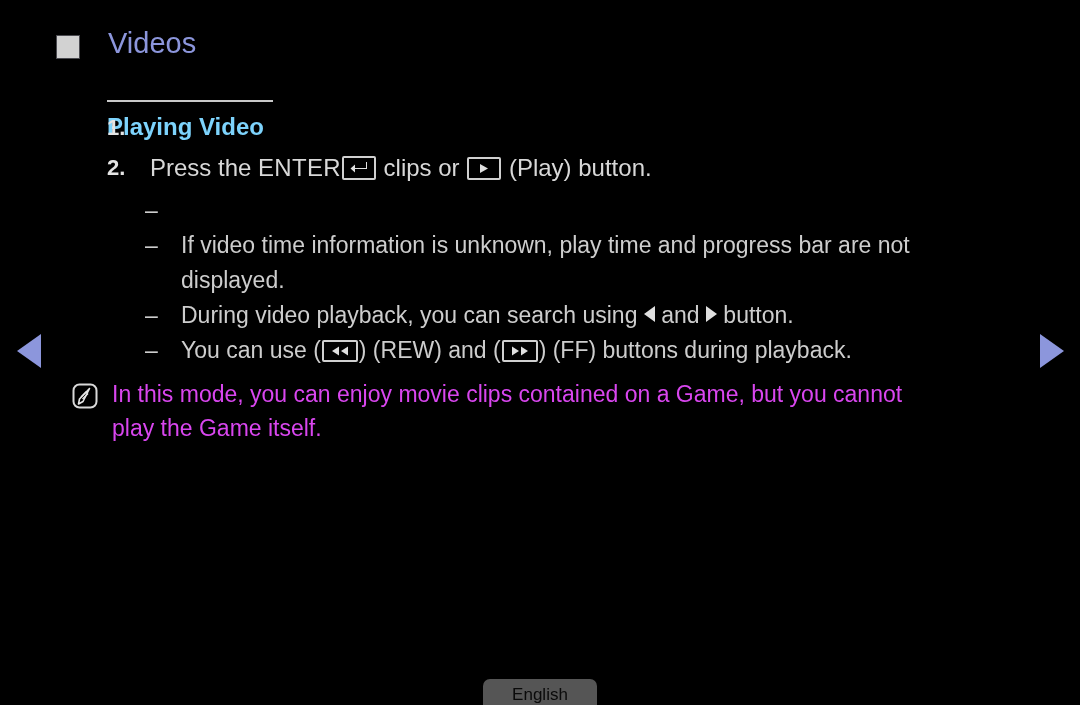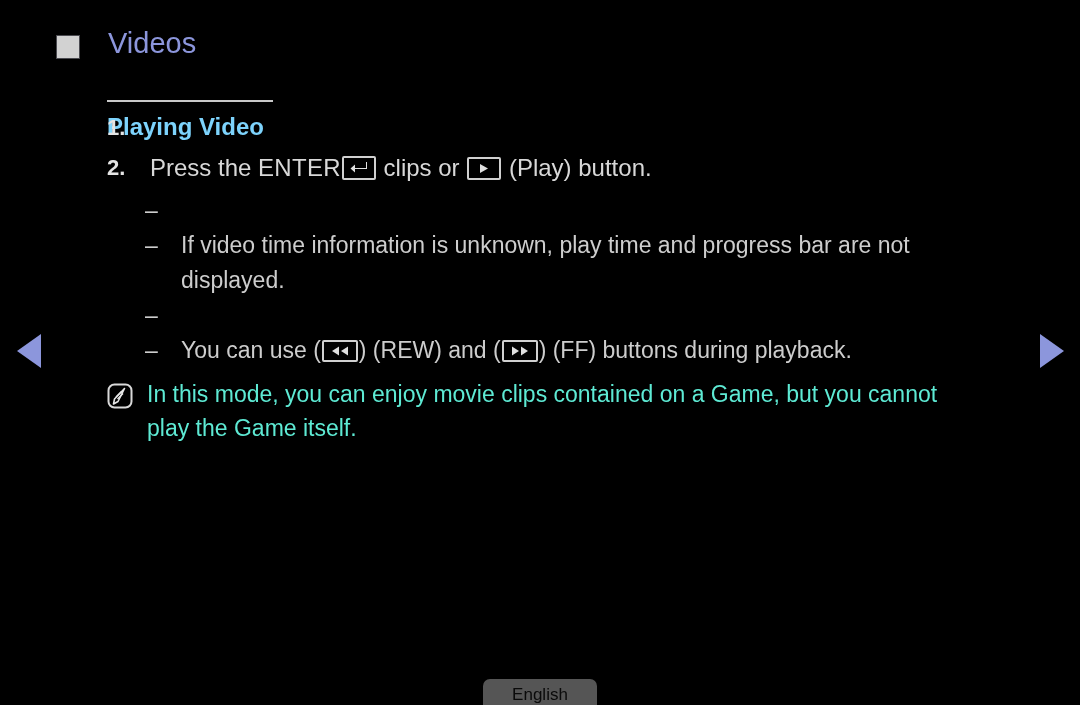--- a/index.html
+++ b/index.html
@@ -128,22 +128,22 @@
     flex: 1 1 auto;
     max-width: 810px;
   }
 
   .note-item {
     position: relative;
     display: flex;
     align-items: flex-start;
     font-size: 23px;
     line-height: 34px;
-    color: #5eead4;
-    padding-left: 107px;
+    color: #d946ef;
+    padding-left: 72px;
     margin-top: 9px;
   }
   .note-text {
     flex: 1 1 auto;
     max-width: 800px;
     padding-left: 12px;
   }
 
   
   .tri {
@@ -260,20 +260,21 @@
       <span class="dash-marker">–</span>
     </div>
 
     <div class="dash-item">
       <span class="dash-marker">–</span>
       <span class="dash-text">If video time information is unknown, play time and progress bar are not displayed.</span>
     </div>
 
     <div class="dash-item">
       <span class="dash-marker">–</span>
+      <span class="dash-text"><span>During video playback, you can search using </span><span class="tri tri-left"></span><span> and </span><span class="tri tri-right"></span><span> button.</span></span>
     </div>
 
     <div class="dash-item">
       <span class="dash-marker">–</span>
       <span class="dash-text"><span>You can use (</span><span class="keybox"><svg width="22" height="12" viewBox="0 0 22 12">
               <path d="M10 1.5 L3 6 L10 10.5 Z" fill="#e0e0e0"></path>
               <path d="M19 1.5 L12 6 L19 10.5 Z" fill="#e0e0e0"></path>
             </svg></span><span>) (REW) and (</span><span class="keybox"><svg width="22" height="12" viewBox="0 0 22 12">
               <path d="M3 1.5 L10 6 L3 10.5 Z" fill="#e0e0e0"></path>
               <path d="M12 1.5 L19 6 L12 10.5 Z" fill="#e0e0e0"></path>

